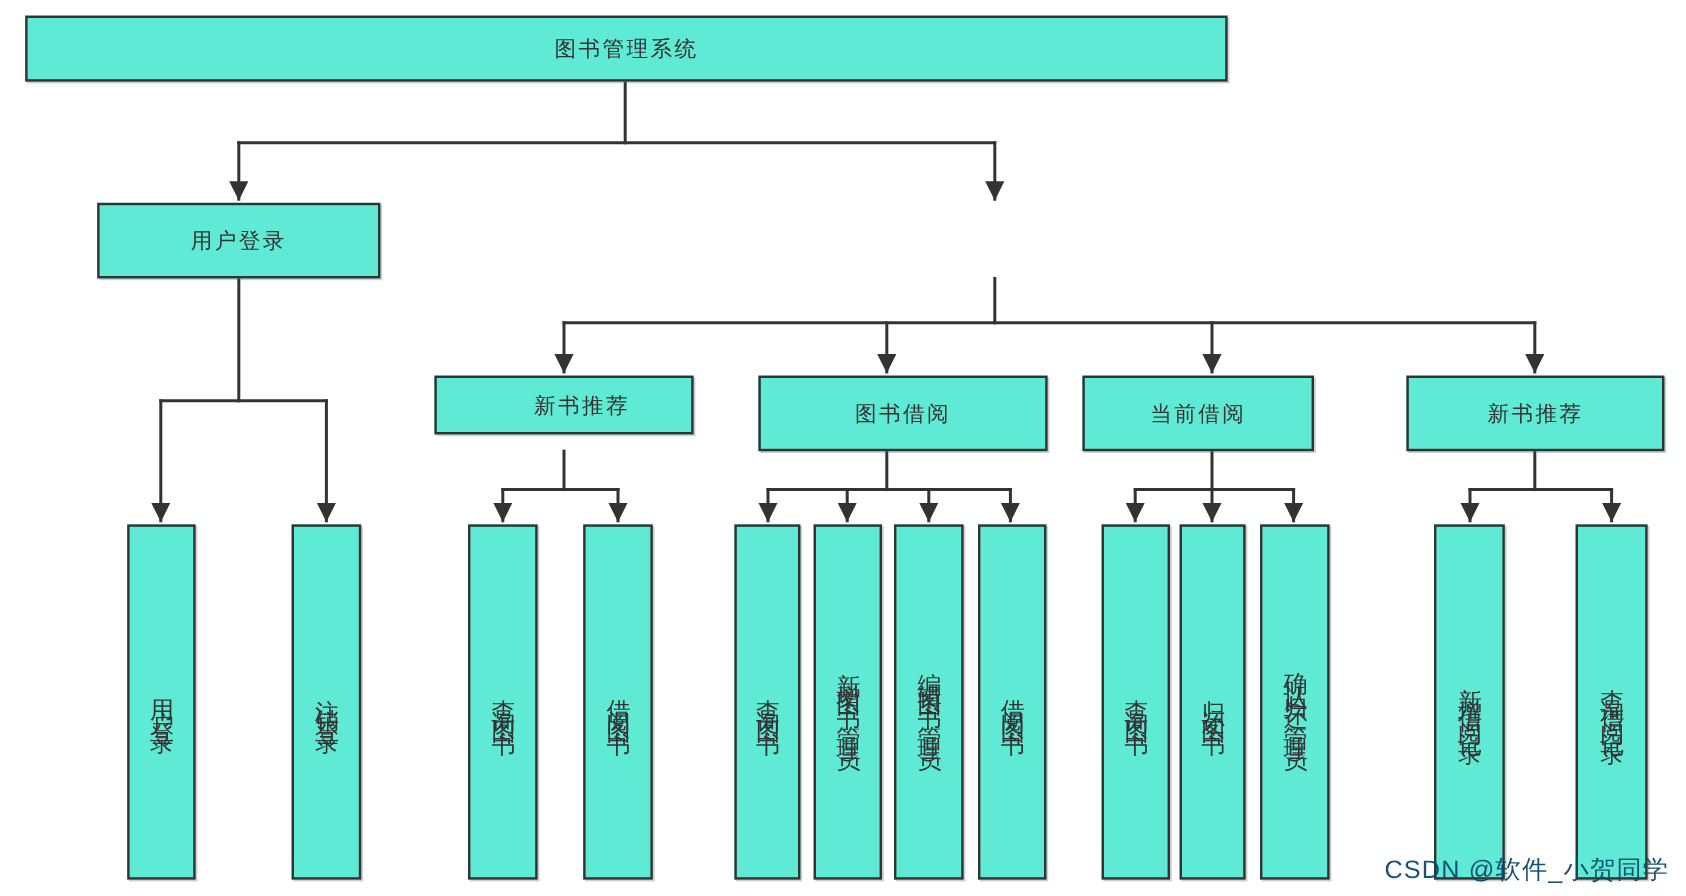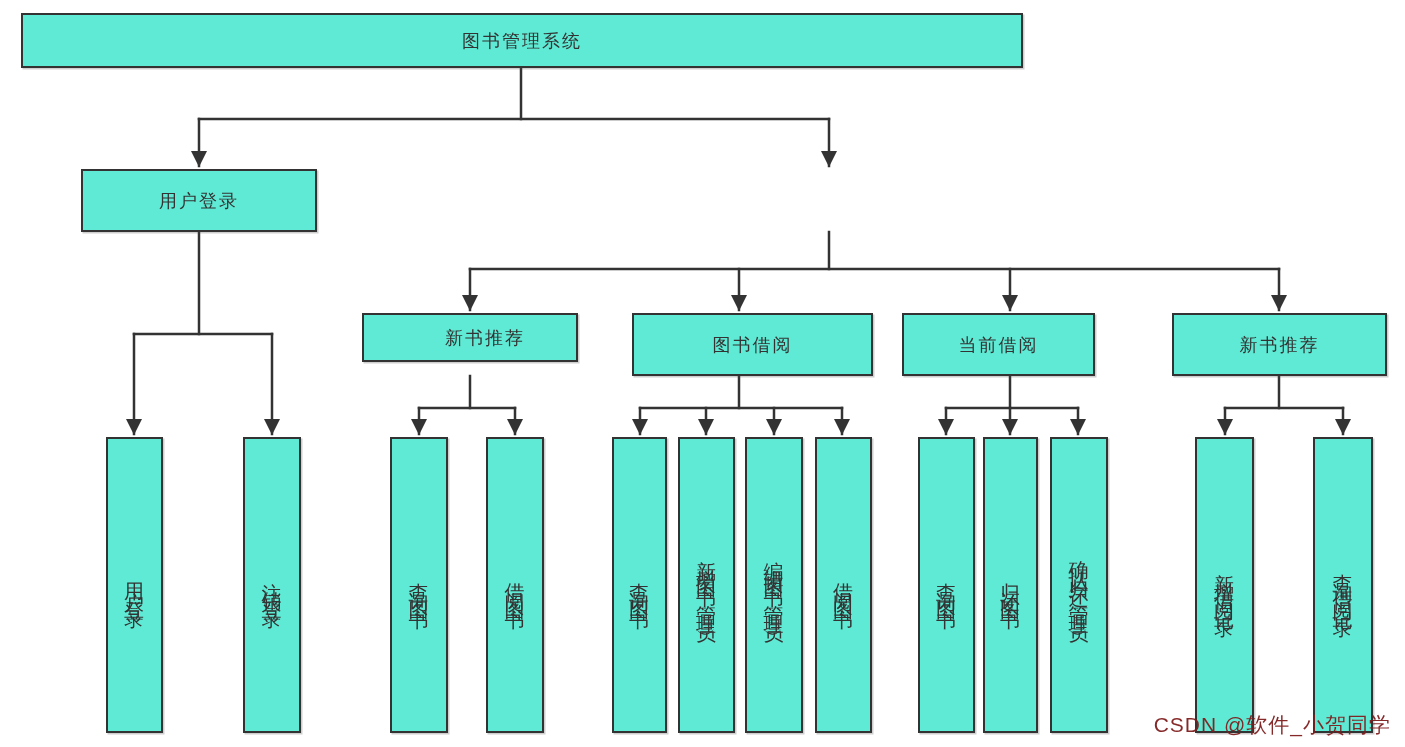--- a/index.html
+++ b/index.html
@@ -48,21 +48,21 @@
   .l-bb-b{left:815px;top:437px;width:57px;height:296px;}
   .l-cb-q{left:918px;top:437px;width:57px;height:296px;}
   .l-cb-r{left:983px;top:437px;width:55px;height:296px;}
   .l-cb-c{left:1050px;top:437px;width:58px;height:296px;}
   .l-br-a{left:1195px;top:437px;width:59px;height:296px;}
   .l-br-q{left:1313px;top:437px;width:60px;height:296px;}
   .watermark{
     position:absolute;
     right:14px;bottom:8px;
     font-size:21px;
-    color:#7f1d1d;
+    color:#0c4a6e;
     letter-spacing:1px;
     opacity:0.95;
     pointer-events:none;
   }
 </style>
 </head>
 <body>
 
 <div class="canvas">
 

